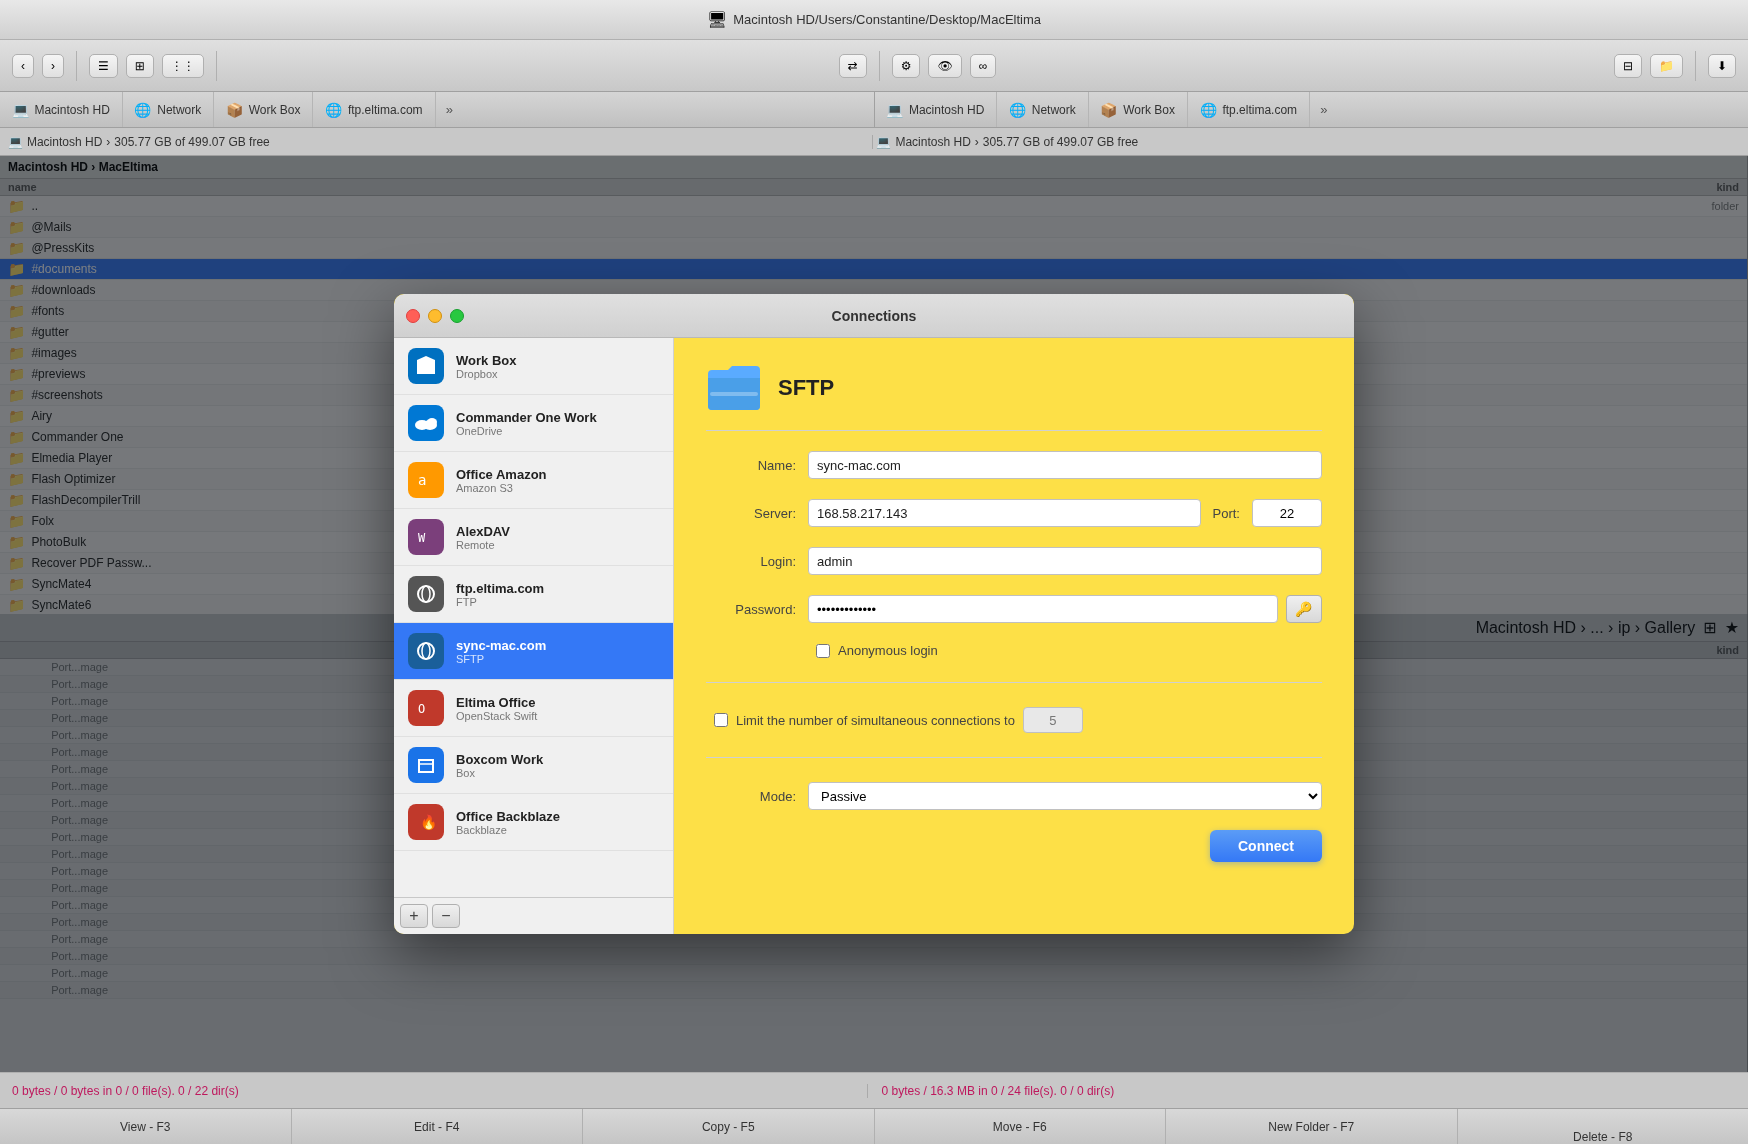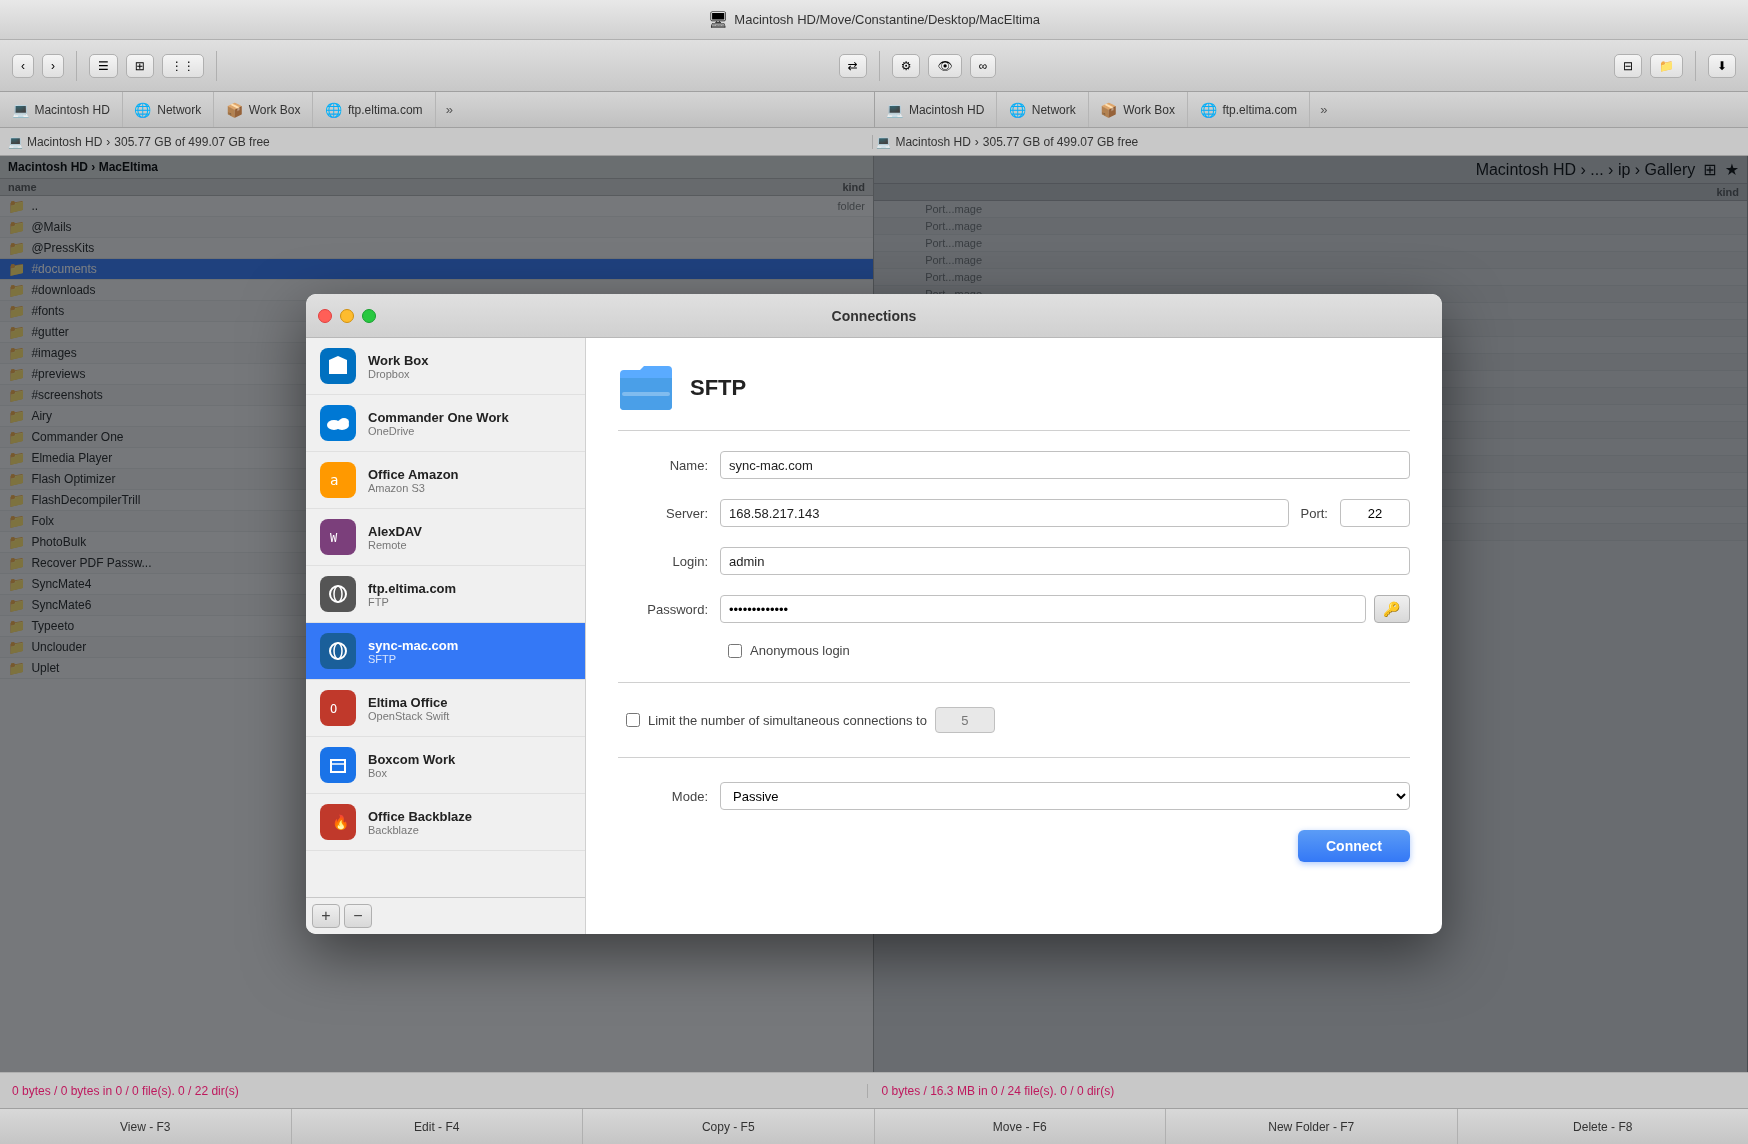--- a/index.html
+++ b/index.html
@@ -117,20 +117,21 @@
       border-right: 1px solid #a8a8a8;
       padding-right: 8px;
     }
     .pathbar-section:last-child { border-right: none; }
 
     
     .main-content {
       display: flex;
       height: calc(1144px - 40px - 52px - 36px - 28px - 36px - 36px);
       position: relative;
+      flex-direction: column;
     }
 
     
     .file-panel {
       flex: 1;
       background: #f0f0f0;
       border-right: 1px solid #a0a0a0;
       overflow: hidden;
       opacity: 0.7;
     }
@@ -208,39 +209,39 @@
     .fn-btn {
       flex: 1;
       display: flex;
       align-items: center;
       justify-content: center;
       font-size: 12px;
       color: #333;
       border-right: 1px solid #b0b0b0;
       cursor: pointer;
     }
-    .fn-btn:last-child { border-right: none; }
+    .fn-btn:last-child { border-right: none; align-items: flex-end; }
 
     
     .modal-overlay {
       position: absolute;
       top: 0; left: 0; right: 0; bottom: 0;
       background: rgba(0,0,0,0.35);
       display: flex;
       align-items: center;
       justify-content: center;
       z-index: 100;
     }
 
     
     .modal {
-      background: #ffffff;
+      background: #fde047;
       border-radius: 10px;
       box-shadow: 0 20px 60px rgba(0,0,0,0.5);
-      width: 1136px;
+      width: 960px;
       min-height: 640px;
       display: flex;
       flex-direction: column;
       overflow: hidden;
     }
 
     
     .modal-titlebar {
       background: linear-gradient(180deg, #e0e0e0 0%, #d0d0d0 100%);
       height: 44px;
@@ -503,21 +504,21 @@
     }
 
     
     .icon-box { background: #0070c0; color: white; }
   </style>
 </head>
 <body>
 
 <div class="titlebar">
   <span class="titlebar-icon">🖥</span>
-  <span class="titlebar-title">Macintosh HD/Move/Constantine/Desktop/MacEltima</span>
+  <span class="titlebar-title">Macintosh HD/Users/Constantine/Desktop/MacEltima</span>
 </div>
 
 <div class="toolbar">
   <button class="toolbar-btn">‹</button>
   <button class="toolbar-btn">›</button>
   <div class="toolbar-divider"></div>
   <button class="toolbar-btn">☰</button>
   <button class="toolbar-btn">⊞</button>
   <button class="toolbar-btn">⋮⋮</button>
   <div class="toolbar-divider"></div>

